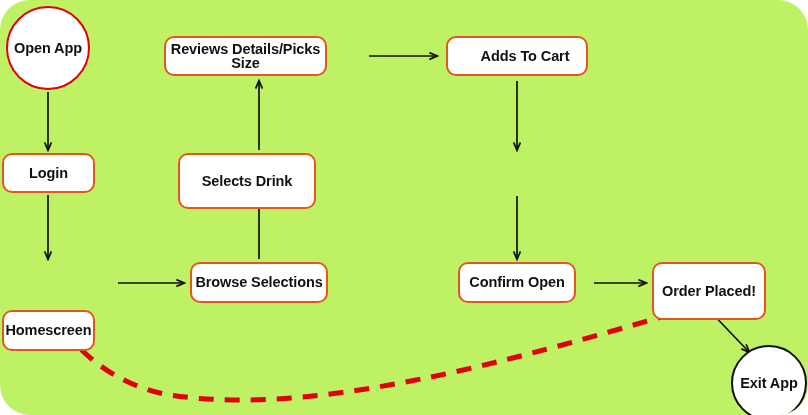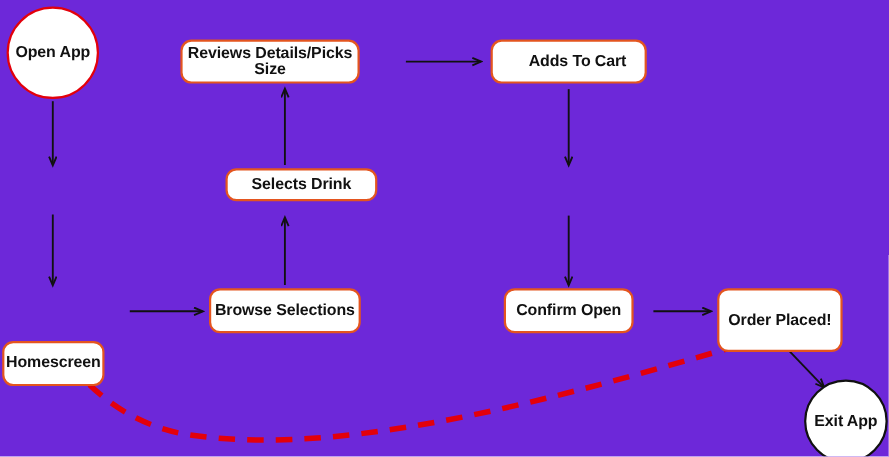--- a/index.html
+++ b/index.html
@@ -8,22 +8,23 @@
     padding: 0;
     background: #ffffff;
   }
   body {
     font-family: "Liberation Sans", sans-serif;
   }
   #flow-canvas {
     position: relative;
     width: 808px;
     height: 415px;
-    background: #6d28d9;
+    background: #bef264;
     overflow: hidden;
+    border-radius: 30px;
   }
   #edge-layer {
     position: absolute;
     left: 0;
     top: 0;
     width: 808px;
     height: 415px;
     pointer-events: none;
   }
   .node {
@@ -56,21 +57,21 @@
   }
   .circle-end {
     border: 2.5px solid #111111;
   }
 
   
   #node-open-app      { left: 6px;   top: 6px;   width: 84px;  height: 84px; }
   #node-reviews       { left: 164px; top: 36px;  width: 163px; height: 40px; }
   #node-adds-to-cart  { left: 446px; top: 36px;  width: 142px; height: 40px; padding-left: 16px; }
   #node-login         { left: 2px;   top: 153px; width: 93px;  height: 40px; }
-  #node-selects-drink { left: 205px; top: 153px; width: 138px; height: 30px; align-items: center; }
+  #node-selects-drink { left: 178px; top: 153px; width: 138px; height: 56px; align-items: center; }
   #node-checkout      { left: 466px; top: 153px; width: 102px; height: 40px; }
   #node-homescreen    { left: 2px;   top: 262px; width: 93px;  height: 41px; margin-top: 48px; }
   #node-browse        { left: 190px; top: 262px; width: 138px; height: 41px; }
   #node-confirm-order { left: 458px; top: 262px; width: 118px; height: 41px; }
   #node-order-placed  { left: 652px; top: 262px; width: 114px; height: 58px; }
   #node-exit-app      { left: 731px; top: 345px; width: 76px;  height: 76px; }
 </style>
 </head>
 <body>
 
@@ -114,20 +115,23 @@
   </div>
 
   <div class="node node-box" id="node-reviews">
     <span>Reviews Details/Picks Size</span>
   </div>
 
   <div class="node node-box" id="node-adds-to-cart">
     <span>Adds To Cart</span>
   </div>
 
+  <div class="node node-box" id="node-login">
+    <span>Login</span>
+  </div>
 
   <div class="node node-box" id="node-selects-drink">
     <span>Selects Drink</span>
   </div>
 
 
   <div class="node node-box" id="node-homescreen">
     <span>Homescreen</span>
   </div>
 

